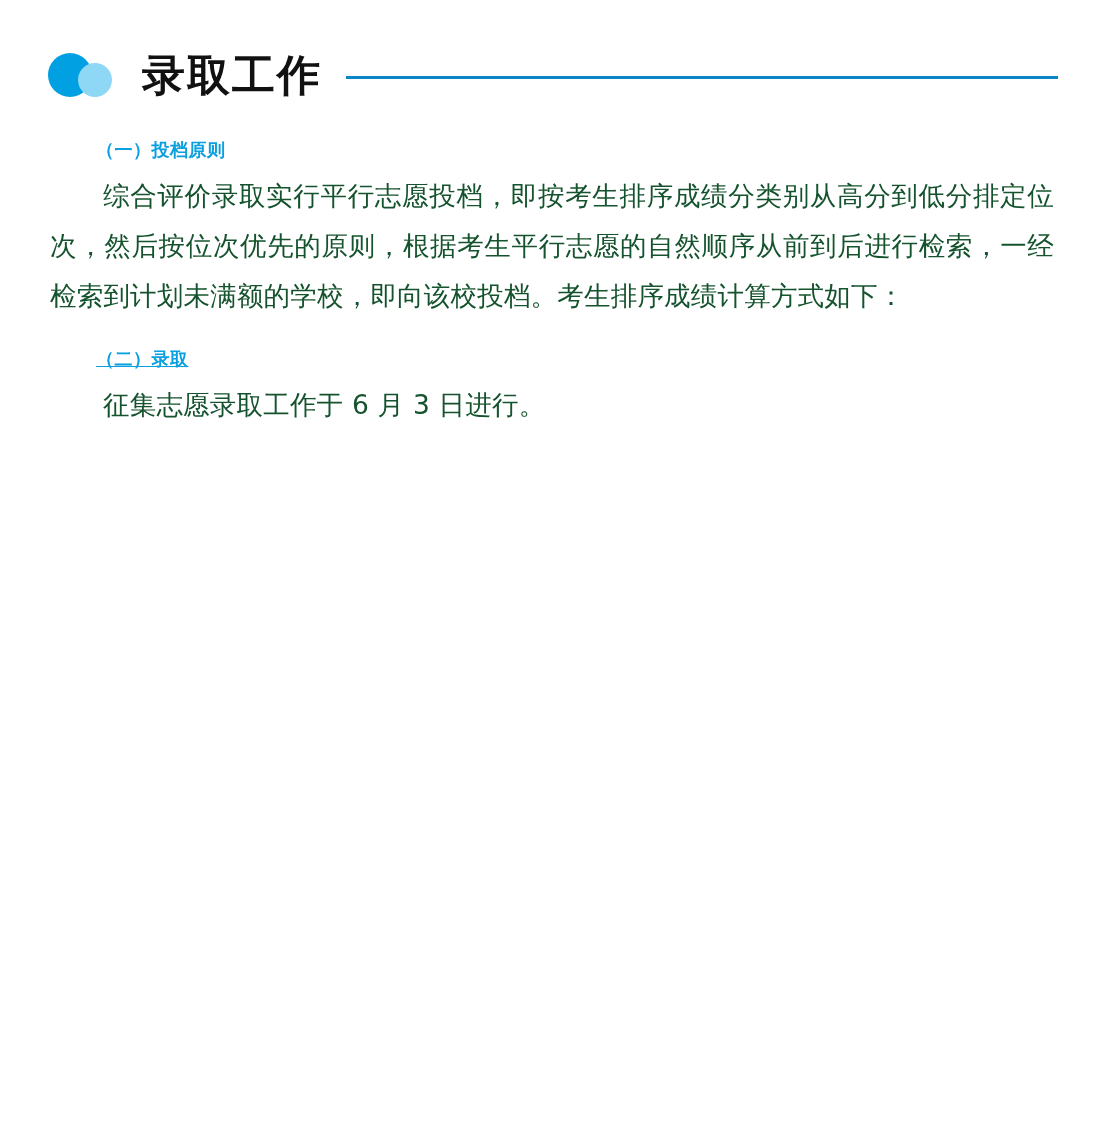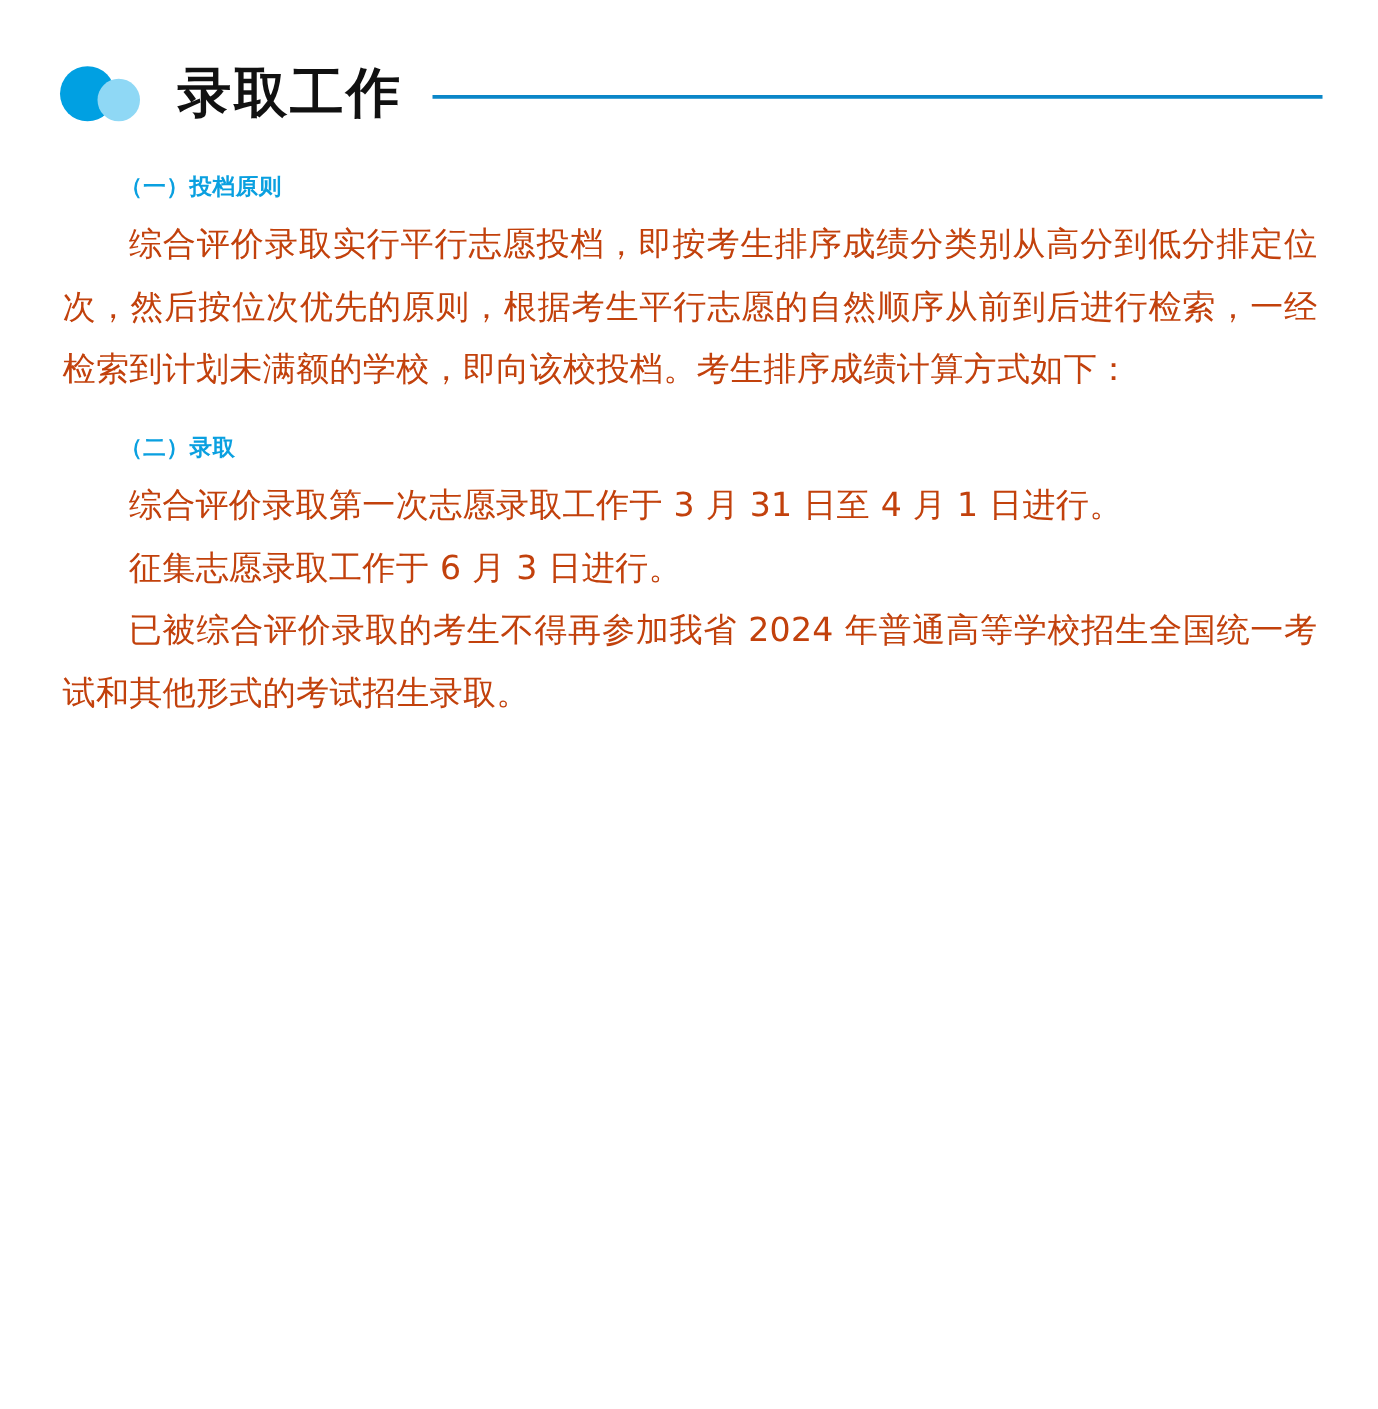--- a/index.html
+++ b/index.html
@@ -79,29 +79,30 @@
   .section-heading {
     color: #0aa0e0;
     font-size: 18px;
     font-weight: bold;
     margin: 6px 0 8px 46px;
     letter-spacing: 0.5px;
     line-height: 1.5;
   }
   .section-heading.second {
     margin-top: 24px;
+    text-decoration: underline;
   }
   p.para {
     font-size: 26.5px;
     line-height: 50px;
     margin: 0;
     text-align: justify;
     text-justify: inter-ideograph;
     text-indent: 2em;
-    color: #c2410c;
+    color: #14532d;
     letter-spacing: 0.2px;
   }
   p.para + p.para {
     margin-top: 0;
   }
 </style>
 </head>
 <body>
 
 <div class="page">
@@ -114,18 +115,16 @@
     <div class="header-title">录取工作</div>
     <div class="header-rule"></div>
   </div>
 
   <div class="content">
 
     <h2 class="section-heading">（一）投档原则</h2>
     <p class="para">综合评价录取实行平行志愿投档，即按考生排序成绩分类别从高分到低分排定位次，然后按位次优先的原则，根据考生平行志愿的自然顺序从前到后进行检索，一经检索到计划未满额的学校，即向该校投档。考生排序成绩计算方式如下：</p>
 
     <h2 class="section-heading second">（二）录取</h2>
-    <p class="para">综合评价录取第一次志愿录取工作于 3 月 31 日至 4 月 1 日进行。</p>
     <p class="para">征集志愿录取工作于 6 月 3 日进行。</p>
-    <p class="para">已被综合评价录取的考生不得再参加我省 2024 年普通高等学校招生全国统一考试和其他形式的考试招生录取。</p>
 
   </div>
 </div>
 
 </body></html>

